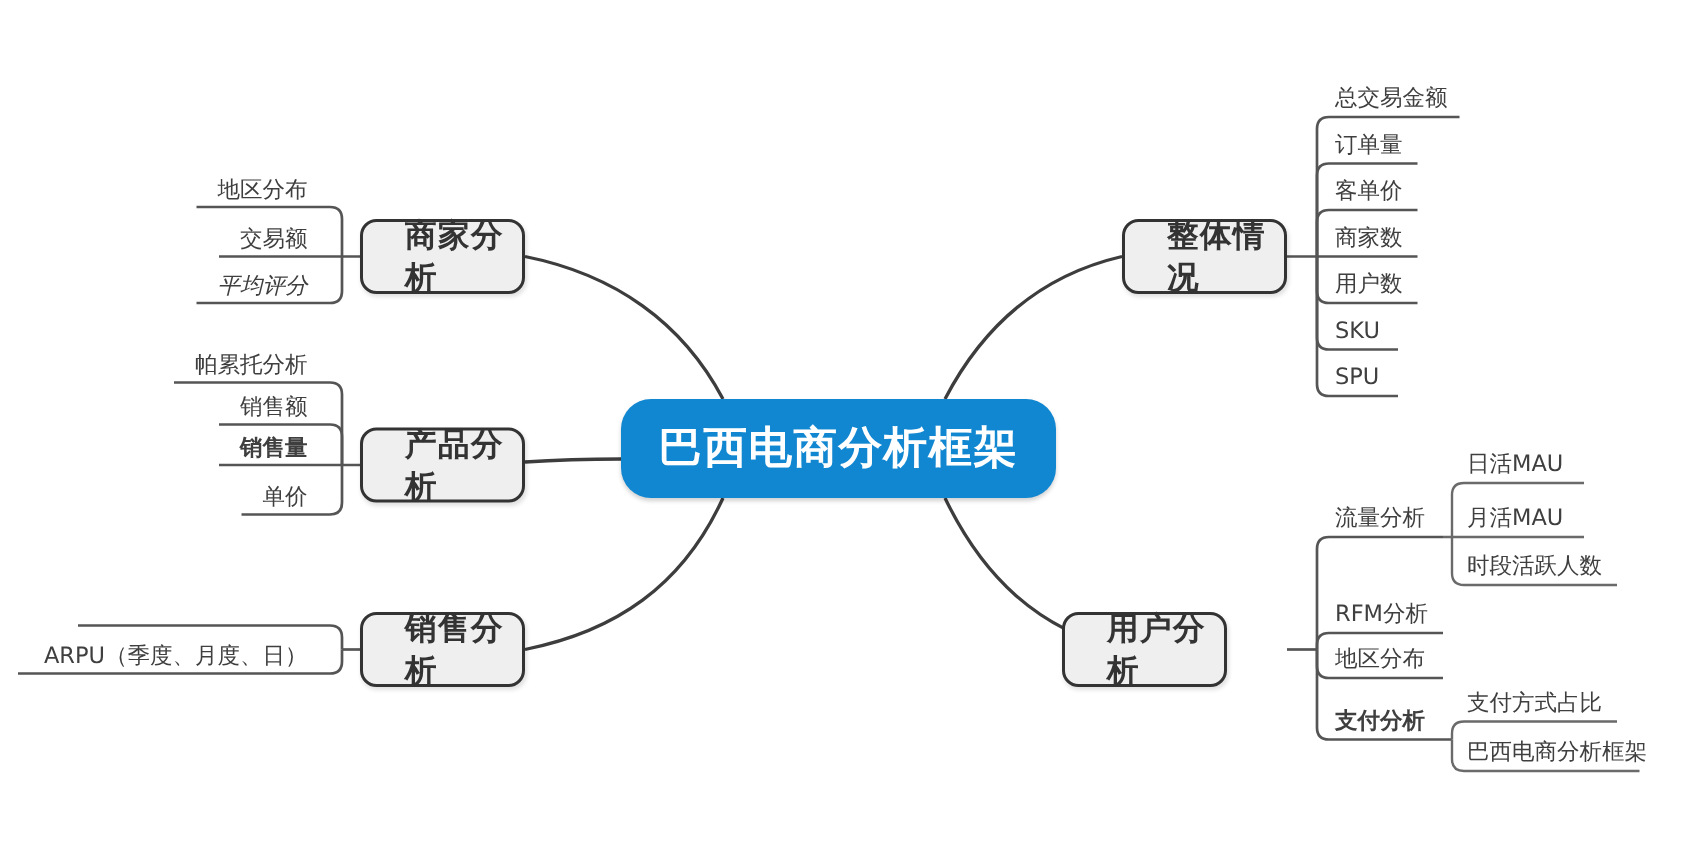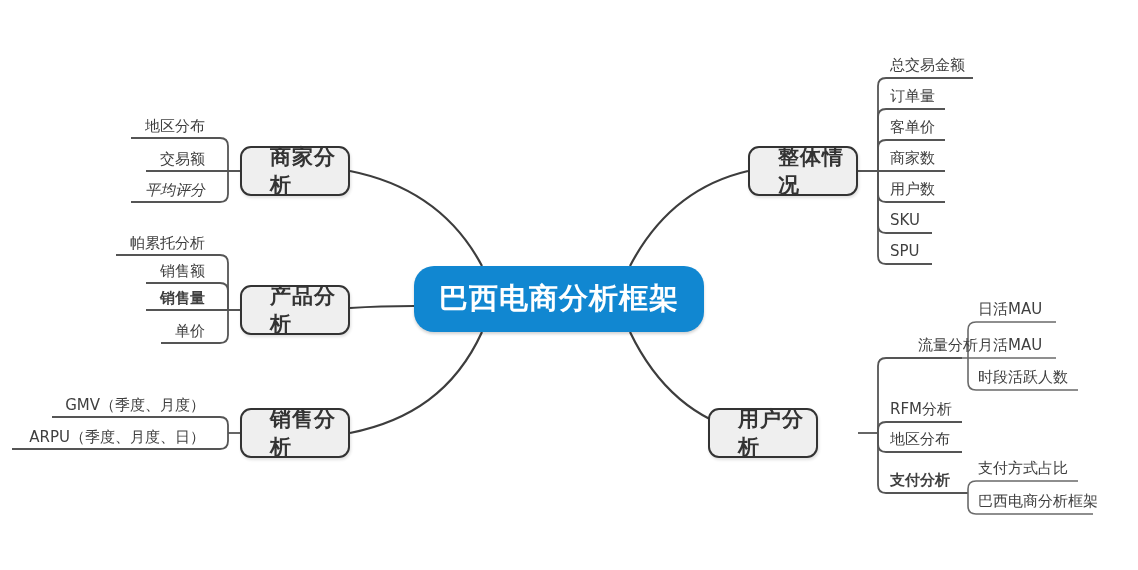--- a/index.html
+++ b/index.html
@@ -106,32 +106,31 @@
 
   <div class="leaf r" style="right:933px;top:117px;">地区分布</div>
   <div class="leaf r" style="right:933px;top:150px;">交易额</div>
   <div class="leaf r" style="right:933px;top:181px;font-style:italic;">平均评分</div>
 
   <div class="leaf r" style="right:933px;top:234px;">帕累托分析</div>
   <div class="leaf r" style="right:933px;top:262px;">销售额</div>
   <div class="leaf r" style="right:933px;top:289px;font-weight:bold;">销售量</div>
   <div class="leaf r" style="right:933px;top:322px;">单价</div>
 
-  <div class="leaf r" style="right:933px;top:396px;">GMV（季度、月度）</div>
   <div class="leaf r" style="right:933px;top:428px;">ARPU（季度、月度、日）</div>
 
   <div class="leaf" style="left:890px;top:56px;">总交易金额</div>
   <div class="leaf" style="left:890px;top:87px;">订单量</div>
   <div class="leaf" style="left:890px;top:118px;">客单价</div>
   <div class="leaf" style="left:890px;top:149px;">商家数</div>
   <div class="leaf" style="left:890px;top:180px;">用户数</div>
   <div class="leaf" style="left:890px;top:211px;">SKU</div>
   <div class="leaf" style="left:890px;top:242px;">SPU</div>
 
-  <div class="leaf" style="left:890px;top:336px;margin-left:28px;">流量分析</div>
+  <div class="leaf" style="left:890px;top:336px;">流量分析</div>
   <div class="leaf" style="left:890px;top:400px;">RFM分析</div>
   <div class="leaf" style="left:890px;top:430px;">地区分布</div>
   <div class="leaf" style="left:890px;top:471px;font-weight:bold;">支付分析</div>
 
   <div class="leaf" style="left:978px;top:300px;">日活MAU</div>
   <div class="leaf" style="left:978px;top:336px;">月活MAU</div>
   <div class="leaf" style="left:978px;top:368px;">时段活跃人数</div>
 
   <div class="leaf" style="left:978px;top:459px;">支付方式占比</div>
   <div class="leaf" style="left:978px;top:492px;">巴西电商分析框架</div>

